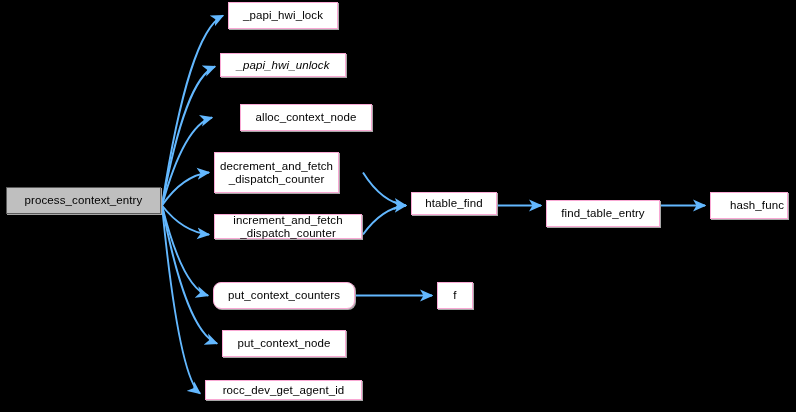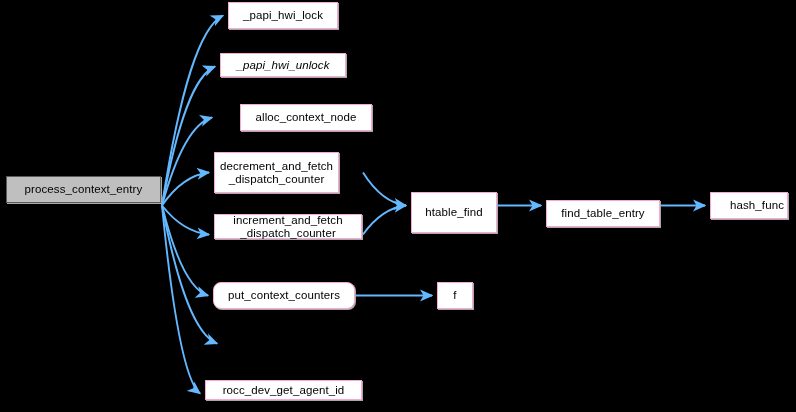--- a/index.html
+++ b/index.html
@@ -65,27 +65,28 @@
       <path d="M 162 205.5 C 176.1 223.48, 191.14 232.76, 209 234.5" fill="none" stroke="#63b8ff" stroke-width="1.9" marker-end="url(#arrow)"></path>
       <path d="M 162 205.5 C 175.8 261.3, 190.52 290.1, 208 295.5" fill="none" stroke="#63b8ff" stroke-width="1.9" marker-end="url(#arrow)"></path>
       <path d="M 162 205.5 C 178.5 291.06, 196.1 335.22, 217 343.5" fill="none" stroke="#63b8ff" stroke-width="1.9" marker-end="url(#arrow)"></path>
       <path d="M 162 205.5 C 173.4 322.06, 185.56 382.22, 200 393.5" fill="none" stroke="#63b8ff" stroke-width="1.9" marker-end="url(#arrow)"></path>
       <path d="M 363 172.5 C 375.9 192.96, 389.66 203.52, 406 205.5" fill="none" stroke="#63b8ff" stroke-width="1.9" marker-end="url(#arrow)"></path>
       <path d="M 363 234.5 C 375.9 216.52, 389.66 207.24, 406 205.5" fill="none" stroke="#63b8ff" stroke-width="1.9" marker-end="url(#arrow)"></path>
       <path d="M 356 295.5 L 432 295.5" fill="none" stroke="#63b8ff" stroke-width="1.9" marker-end="url(#arrow)"></path>
       <path d="M 498 205.5 L 541 205.5" fill="none" stroke="#63b8ff" stroke-width="1.9" marker-end="url(#arrow)"></path>
       <path d="M 661 205.5 L 705 205.5" fill="none" stroke="#63b8ff" stroke-width="1.9" marker-end="url(#arrow)"></path>
     </svg>
-<div class="node root" style="left: 6px; top: 176px; width: 155px; height: 27px;"><span class="label">process_context_entry</span></div>
+<div class="node root" style="left: 6px; top: 187px; width: 155px; height: 27px;"><span class="label">process_context_entry</span></div>
     <div class="node" style="left: 228px; top: 2px; width: 110px; height: 27px;"><span class="label">_papi_hwi_lock</span></div>
     <div class="node" style="left: 220px; top: 53px; width: 126px; height: 24px; font-style: italic;"><span class="label">_papi_hwi_unlock</span></div>
     <div class="node" style="left: 217px; top: 104px; width: 132px; height: 27px; margin-left: 23px;"><span class="label">alloc_context_node</span></div>
     <div class="node" style="left: 214px; top: 152px; width: 125px; height: 41px;"><span class="label">decrement_and_fetch
 _dispatch_counter</span></div>
     <div class="node" style="left: 214px; top: 214px; width: 148px; height: 25px;"><span class="label">increment_and_fetch
 _dispatch_counter</span></div>
     <div class="node" style="left: 213px; top: 282px; width: 142px; height: 27px; border-radius: 8px;"><span class="label">put_context_counters</span></div>
+    <div class="node" style="left: 222px; top: 330px; width: 124px; height: 27px;"><span class="label">put_context_node</span></div>
     <div class="node" style="left: 205px; top: 380px; width: 157px; height: 20px;"><span class="label">rocc_dev_get_agent_id</span></div>
-    <div class="node" style="left: 411px; top: 192px; width: 86px; height: 41px;"><span class="label">htable_find</span></div>
+    <div class="node" style="left: 411px; top: 192px; width: 86px; height: 23px;"><span class="label">htable_find</span></div>
     <div class="node" style="left: 437px; top: 282px; width: 36px; height: 27px;"><span class="label">f</span></div>
     <div class="node" style="left: 546px; top: 192px; width: 114px; height: 27px; margin-top: 8px;"><span class="label">find_table_entry</span></div>
     <div class="node" style="left: 710px; top: 192px; width: 78px; height: 27px; padding-left: 16px;"><span class="label">hash_func</span></div>
   </div>
 
 </body></html>

